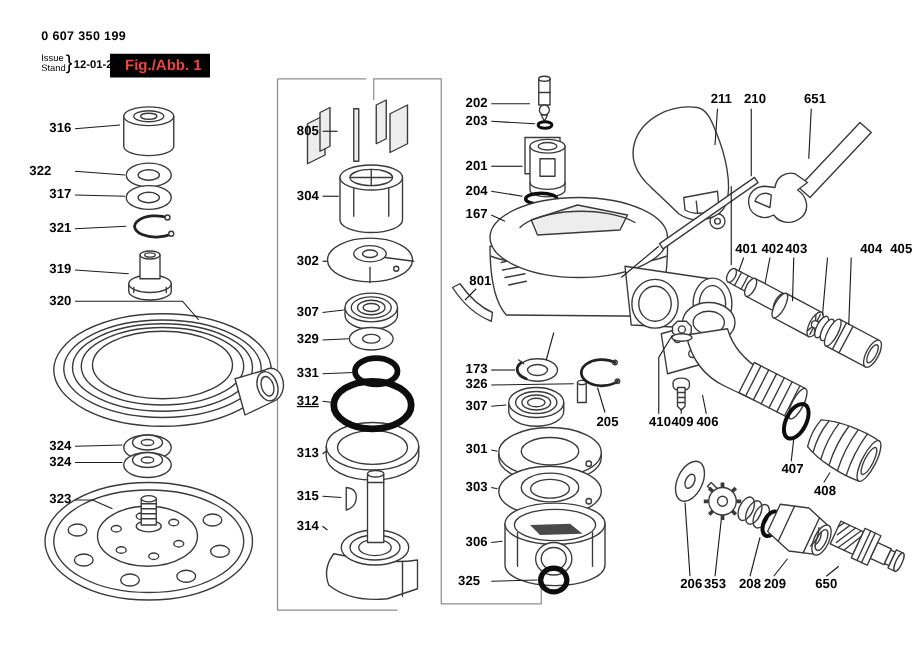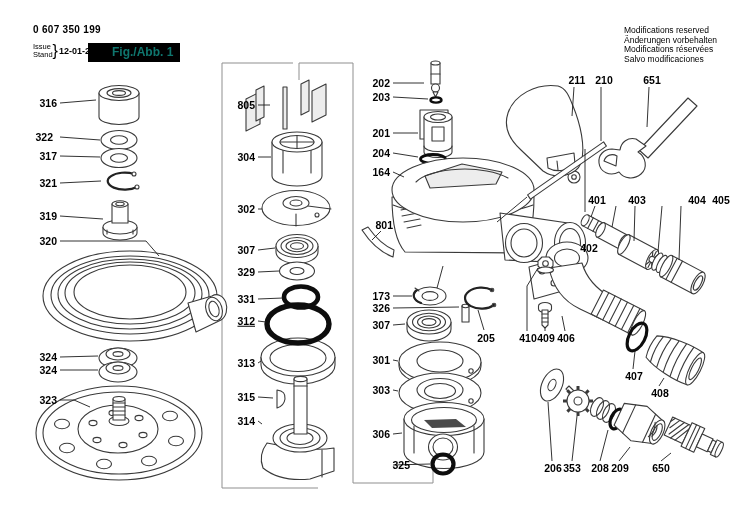--- a/index.html
+++ b/index.html
@@ -6,22 +6,22 @@
   body{width:730px;height:516px;background:#fff;position:relative;overflow:hidden;
        font-family:"Liberation Sans",sans-serif;color:#000;}
   .page{position:absolute;inset:0;background:#ffffff;}
   svg.diagram{position:absolute;left:0;top:0;}
   
   .hdr-pn{position:absolute;left:33px;top:24px;font-size:10px;font-weight:bold;letter-spacing:.3px;}
   .issue-block{position:absolute;left:33px;top:42px;display:flex;align-items:center;}
   .issue-words{display:flex;flex-direction:column;font-size:7.5px;line-height:8px;}
   .brace{font-size:16px;font-weight:normal;margin:0 1px 0 0;}
   .issue-date{font-size:9px;font-weight:bold;}
-  .fig-badge{position:absolute;left:88px;top:43px;background:#000;color:#0f766e;
-             font-size:12px;font-weight:bold;padding:2px 7px 3px 24px;}
+  .fig-badge{position:absolute;left:88px;top:43px;background:#000;color:#ef4444;
+             font-size:12px;font-weight:bold;padding:2px 7px 3px 12px;}
   .mods{position:absolute;left:624px;top:26px;font-size:8.5px;line-height:9.5px;}
   
   .part-label{position:absolute;font-size:10.5px;font-weight:bold;line-height:1;
               transform:translateY(-50%);white-space:nowrap;}
   .pl-r{width:40px;text-align:right;}
   .pl-c{width:36px;text-align:center;}
   
   .leader{fill:none;stroke:#1c1c1c;stroke-width:0.9;}
   .bracket{fill:none;stroke:#8f8f8f;stroke-width:1;}
   .ln{fill:none;stroke:#3a3a3a;stroke-width:1.1;stroke-linecap:round;stroke-linejoin:round;}
@@ -44,26 +44,20 @@
     <span class="issue-words">
       <span>Issue</span>
       <span>Stand</span>
     </span>
     <span class="brace">}</span>
     <span class="issue-date">12-01-25</span>
   </div>
 
   <div class="fig-badge">Fig./Abb. 1</div>
 
-  <div class="mods">
-    <div>Modifications reserved</div>
-    <div>Änderungen vorbehalten</div>
-    <div>Modifications réservées</div>
-    <div>Salvo modificaciones</div>
-  </div>
 
   <svg class="diagram" width="730" height="516" viewBox="0 0 730 516">
 
     <g>
       <path class="bracket" d="M222 63 V488 H318"></path>
       <path class="bracket" d="M222 63 H293"></path>
       <path class="bracket" d="M299 80 V63 H353 V483 H433 V467"></path>
     </g>
 
     <g>
@@ -447,21 +441,21 @@
         <polyline points="552,461 548,402" class="leader"></polyline>
         <polyline points="572,461 577,416" class="leader"></polyline>
         <polyline points="600,461 608,430" class="leader"></polyline>
         <polyline points="619,461 630,447" class="leader"></polyline>
         <polyline points="661,461 671,453" class="leader"></polyline>
       </g>
   </svg>
 
   <div id="labels-layer">
       <div class="part-label pl-r" style="top: 103px; left: 17px;">316</div>
-      <div class="part-label pl-r" style="top: 137px; left: 13px;">322</div>
+      <div class="part-label pl-r" style="top: 137px; left: 1px;">322</div>
       <div class="part-label pl-r" style="top: 156px; left: 17px;">317</div>
       <div class="part-label pl-r" style="top: 183px; left: 17px;">321</div>
       <div class="part-label pl-r" style="top: 216px; left: 17px;">319</div>
       <div class="part-label pl-r" style="top: 241px; left: 17px;">320</div>
       <div class="part-label pl-r" style="top: 357px; left: 17px;">324</div>
       <div class="part-label pl-r" style="top: 370px; left: 17px;">324</div>
       <div class="part-label pl-r" style="top: 400px; left: 17px;">323</div>
       <div class="part-label pl-r" style="top: 105px; left: 215px;">805</div>
       <div class="part-label pl-r" style="top: 157px; left: 215px;">304</div>
       <div class="part-label pl-r" style="top: 209px; left: 215px;">302</div>
@@ -469,35 +463,35 @@
       <div class="part-label pl-r" style="top: 272px; left: 215px;">329</div>
       <div class="part-label pl-r" style="top: 299px; left: 215px;">331</div>
       <div class="part-label pl-r" style="top: 321px; left: 215px; text-decoration: underline;">312</div>
       <div class="part-label pl-r" style="top: 363px; left: 215px;">313</div>
       <div class="part-label pl-r" style="top: 397px; left: 215px;">315</div>
       <div class="part-label pl-r" style="top: 421px; left: 215px;">314</div>
       <div class="part-label pl-r" style="top: 83px; left: 350px;">202</div>
       <div class="part-label pl-r" style="top: 97px; left: 350px;">203</div>
       <div class="part-label pl-r" style="top: 133px; left: 350px;">201</div>
       <div class="part-label pl-r" style="top: 153px; left: 350px;">204</div>
-      <div class="part-label pl-r" style="top: 172px; left: 350px;">164</div>
+      <div class="part-label pl-r" style="top: 172px; left: 350px;">167</div>
       <div class="part-label pl-r" style="top: 225px; left: 353px;">801</div>
       <div class="part-label pl-r" style="top: 296px; left: 350px;">173</div>
       <div class="part-label pl-r" style="top: 308px; left: 350px;">326</div>
       <div class="part-label pl-r" style="top: 325px; left: 350px;">307</div>
       <div class="part-label pl-r" style="top: 360px; left: 350px;">301</div>
       <div class="part-label pl-r" style="top: 390px; left: 350px;">303</div>
       <div class="part-label pl-r" style="top: 434px; left: 350px;">306</div>
-      <div class="part-label pl-r" style="top: 465px; left: 370px;">325</div>
+      <div class="part-label pl-r" style="top: 465px; left: 344px;">325</div>
       <div class="part-label pl-c" style="top: 338px; left: 468px;">205</div>
       <div class="part-label pl-c" style="top: 80px; left: 559px;">211</div>
       <div class="part-label pl-c" style="top: 80px; left: 586px;">210</div>
       <div class="part-label pl-c" style="top: 80px; left: 634px;">651</div>
       <div class="part-label pl-c" style="top: 200px; left: 579px;">401</div>
-      <div class="part-label pl-c" style="top: 200px; left: 571px; margin-top: 48px;">402</div>
+      <div class="part-label pl-c" style="top: 200px; left: 600px;">402</div>
       <div class="part-label pl-c" style="top: 200px; left: 619px;">403</div>
       <div class="part-label pl-c" style="top: 200px; left: 647px; padding-left: 32px;">404</div>
       <div class="part-label pl-c" style="top: 200px; left: 666px; padding-left: 37px;">405</div>
       <div class="part-label pl-c" style="top: 338px; left: 510px;">410</div>
       <div class="part-label pl-c" style="top: 338px; left: 528px;">409</div>
       <div class="part-label pl-c" style="top: 338px; left: 548px;">406</div>
       <div class="part-label pl-c" style="top: 376px; left: 616px;">407</div>
       <div class="part-label pl-c" style="top: 393px; left: 642px;">408</div>
       <div class="part-label pl-c" style="top: 468px; left: 535px;">206</div>
       <div class="part-label pl-c" style="top: 468px; left: 554px;">353</div>

